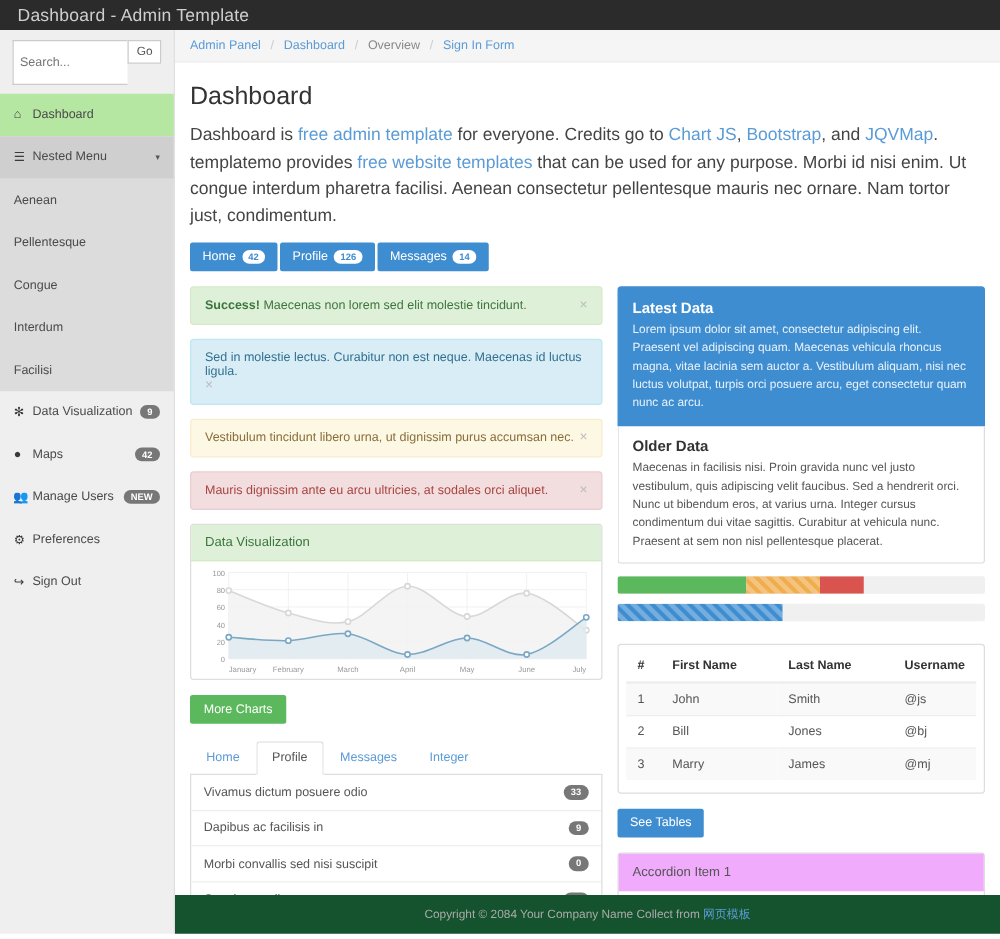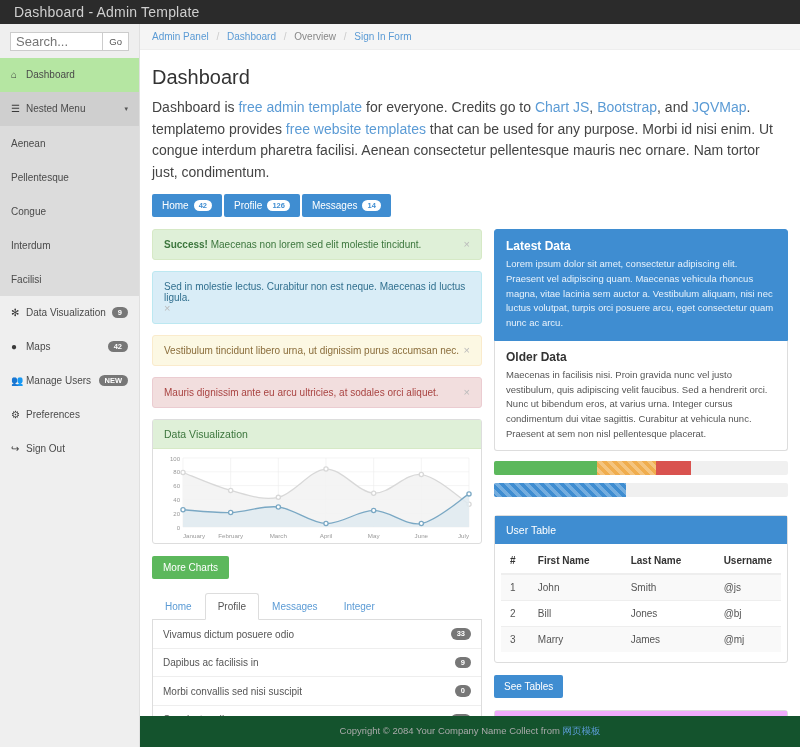--- a/index.html
+++ b/index.html
@@ -18,22 +18,22 @@
     display:flex; align-items:center; padding-left:14px;
     font-size:14px; letter-spacing:.2px;
   }
   
   #shell { display:flex; height:723px; }
 
   
   #sidebar { width:140px; background:#efefef; border-right:1px solid #e0e0e0; flex:0 0 140px; }
   .search-row { padding:8px 10px 7px 10px; display:flex; }
   .search-row input {
-    flex:1; height:19px; border:1px solid #ccc; border-right:none;
-    font-size:13px; padding:0 5px; color:#888; background:#fff;
+    flex:1; height:36px; border:1px solid #ccc; border-right:none;
+    font-size:10px; padding:0 5px; color:#888; background:#fff;
     font-family:"Liberation Sans", sans-serif; outline:none; min-width:0;
   }
   .search-row button {
     height:19px; border:1px solid #ccc; background:#fff; color:#555;
     font-size:9.5px; padding:0 6px; cursor:pointer;
     font-family:"Liberation Sans", sans-serif;
   }
   .nav-item {
     display:flex; align-items:center; padding:0 11px;
     height:34px; font-size:10px; color:#4a4a4a; cursor:pointer;
@@ -387,21 +387,20 @@
             <div class="pbar stripe-o" id="pb-b" style="width: 20%;"></div>
             <div class="pbar" id="pb-c" style="width: 12%; background: rgb(217, 83, 79);"></div>
           </div>
           <div class="progress">
             <div class="pbar stripe-b" id="pb-d" style="width: 45%;"></div>
           </div>
 
           <div style="height:10px"></div>
 
           <div class="panel">
-            <div class="panel-head panel-head-blue">User Table</div>
             <div style="padding:4px 6px 10px 6px;">
               <table class="user-table">
                 <thead>
                   <tr>
                     <th class="c-idx">#</th>
                     <th class="c-fn">First Name</th>
                     <th class="c-ln">Last Name</th>
                     <th>Username</th>
                   </tr>
                 </thead>

